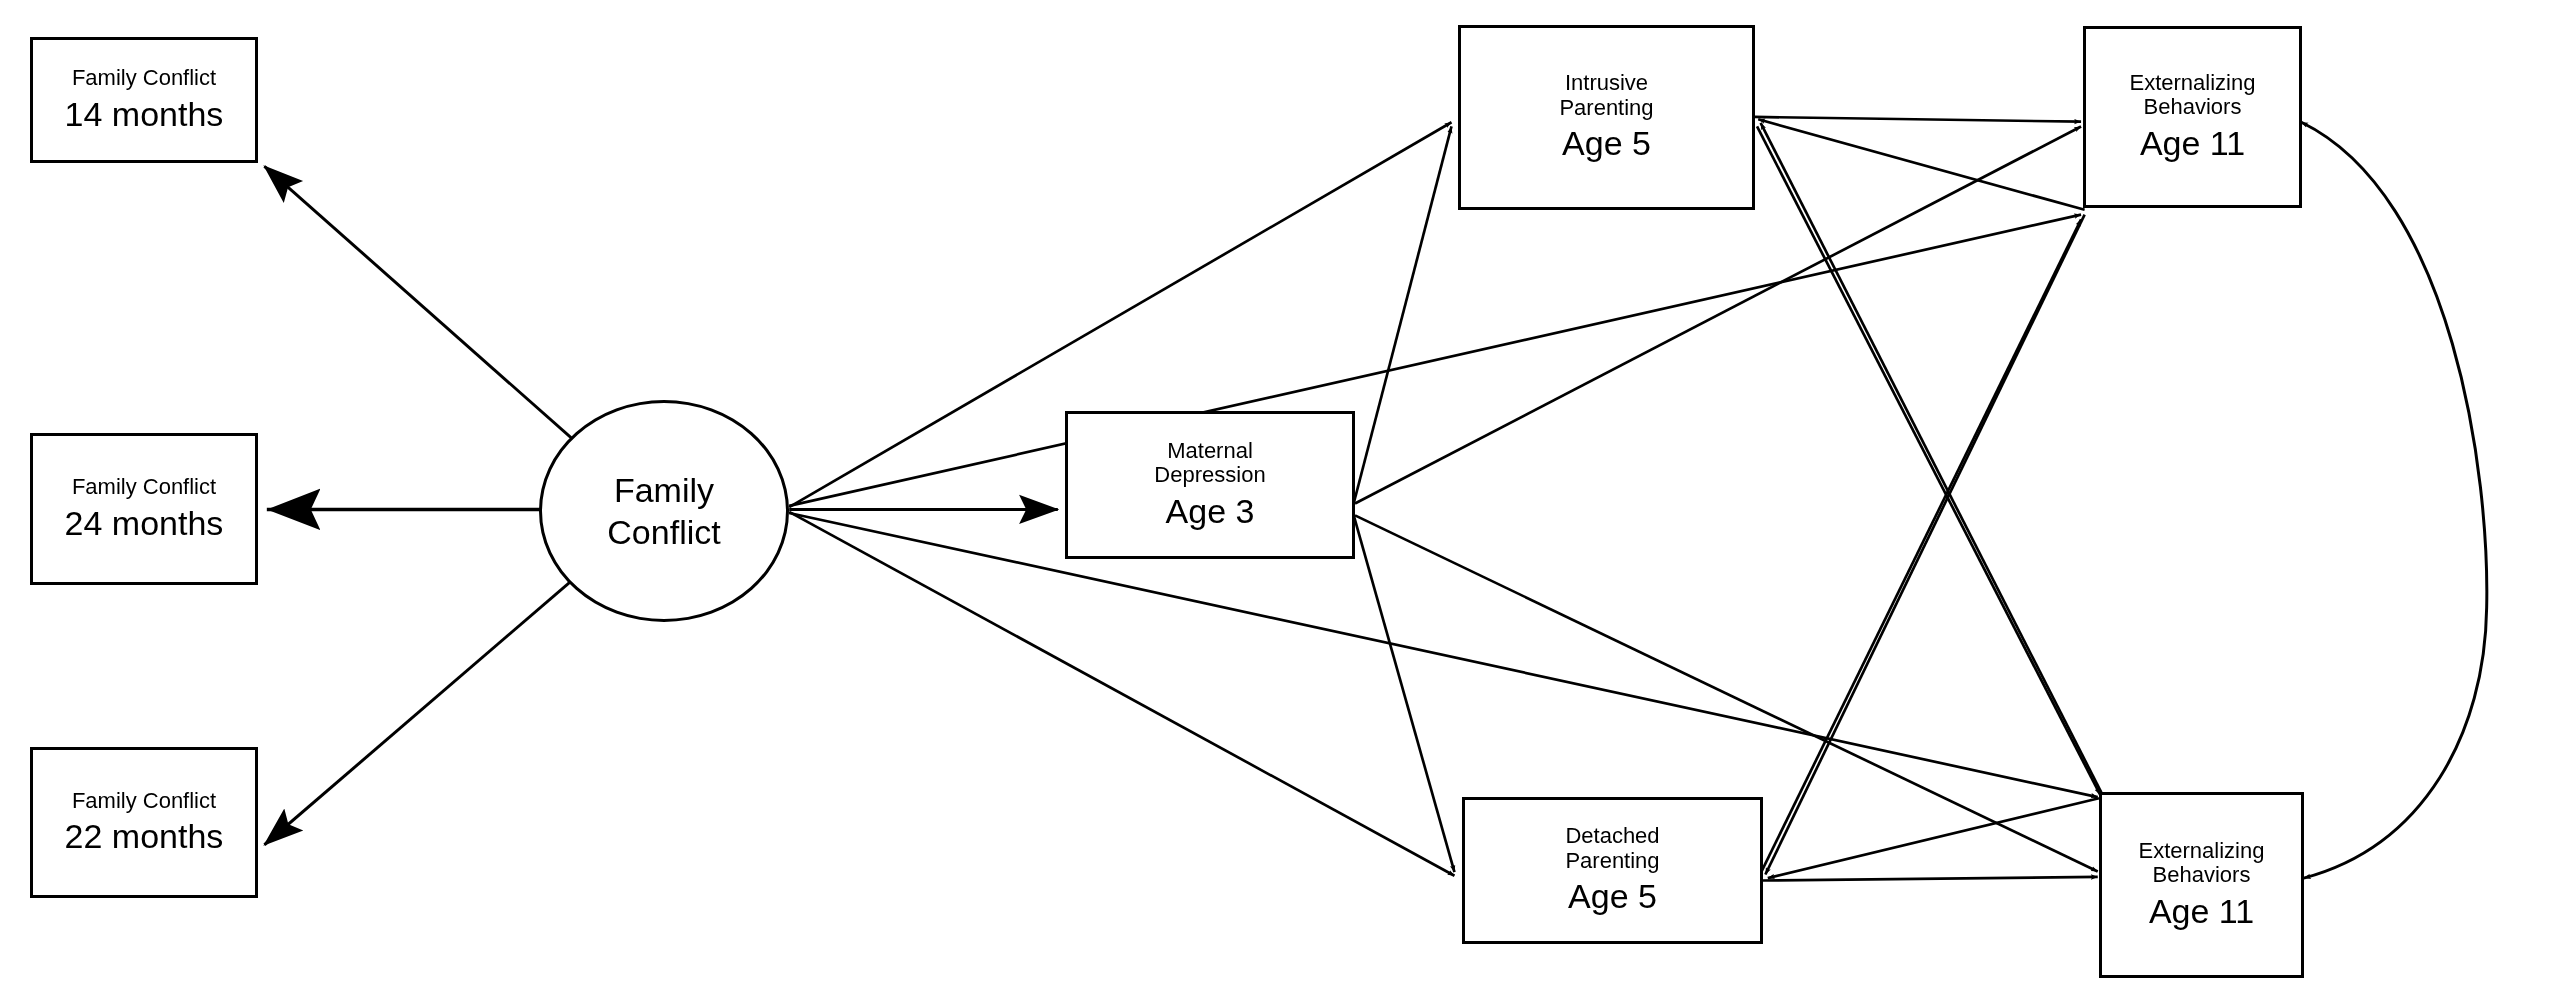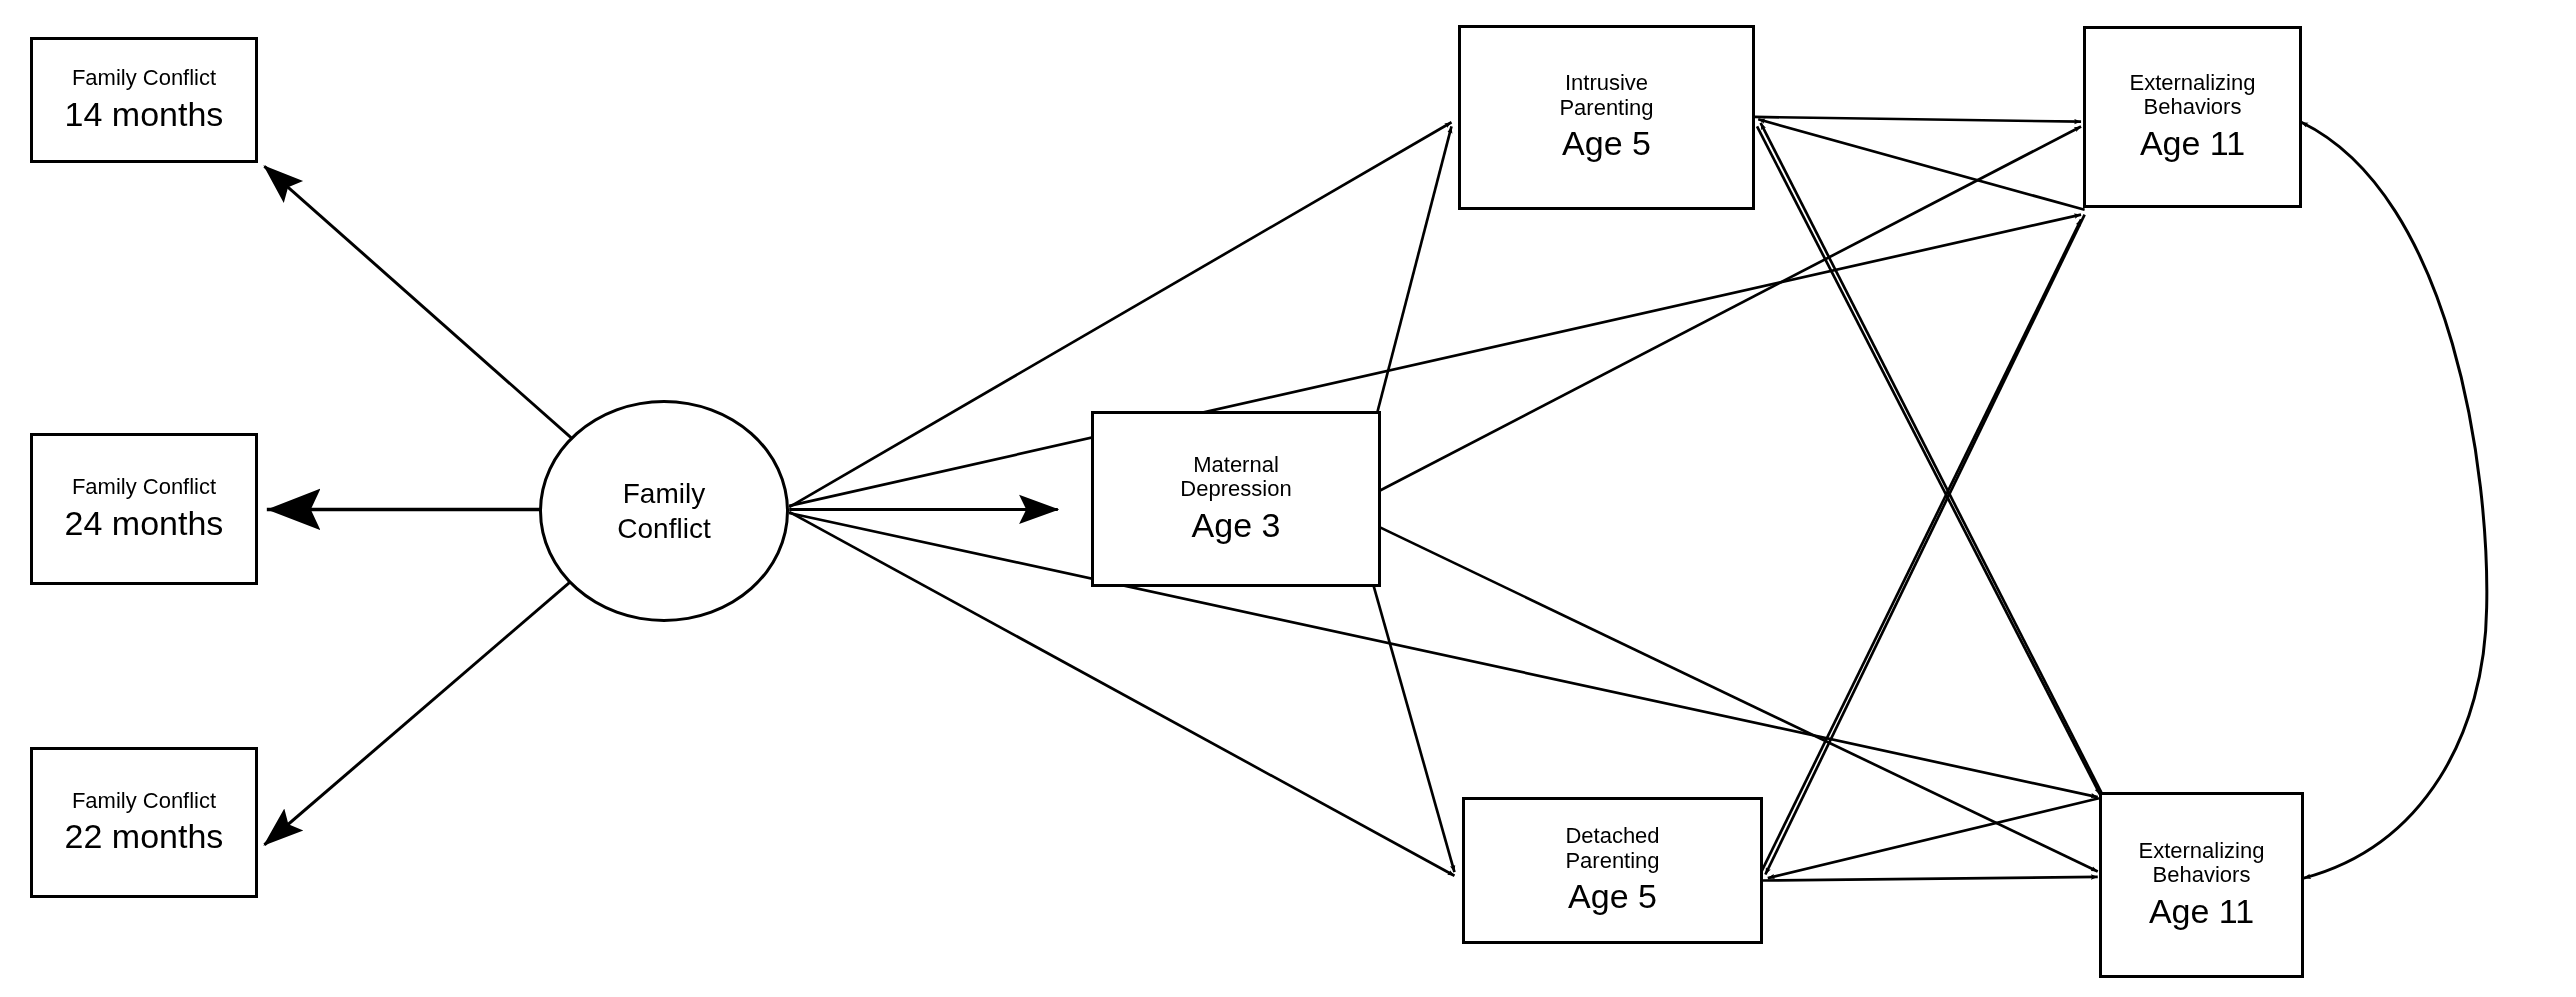--- a/index.html
+++ b/index.html
@@ -56,21 +56,21 @@
   .line-main.two-line {
     line-height: 1.13;
   }
   .line-sub {
     font-size: 34px;
     line-height: 1.2;
     margin-top: 2.4px;
     white-space: nowrap;
   }
   .ell-line {
-    font-size: 28px;
+    font-size: 34px;
     line-height: 1.25;
   }
 </style>
 </head>
 <body>
 
 <div id="diagram-root">
 
   <svg class="layer" viewBox="0 0 4325 1675">
     <defs>
@@ -184,21 +184,21 @@
   <div class="node-box" style="left:30px; top:747px; width:228px; height:151px;">
     <div class="line-main">Family Conflict</div>
     <div class="line-sub">22 months</div>
   </div>
 
   <div class="node-ellipse" style="left:539px; top:400px; width:250px; height:222px;">
     <div class="ell-line">Family</div>
     <div class="ell-line">Conflict</div>
   </div>
 
-  <div class="node-box" style="left:1065px; top:411px; width:290px; height:176px;margin-left:26px;">
+  <div class="node-box" style="left:1065px; top:411px; width:290px; height:148px;">
     <div class="line-main two-line">Maternal</div>
     <div class="line-main two-line">Depression</div>
     <div class="line-sub">Age 3</div>
   </div>
 
   <div class="node-box" style="left:1458px; top:25px; width:297px; height:185px;">
     <div class="line-main two-line">Intrusive</div>
     <div class="line-main two-line">Parenting</div>
     <div class="line-sub">Age 5</div>
   </div>

